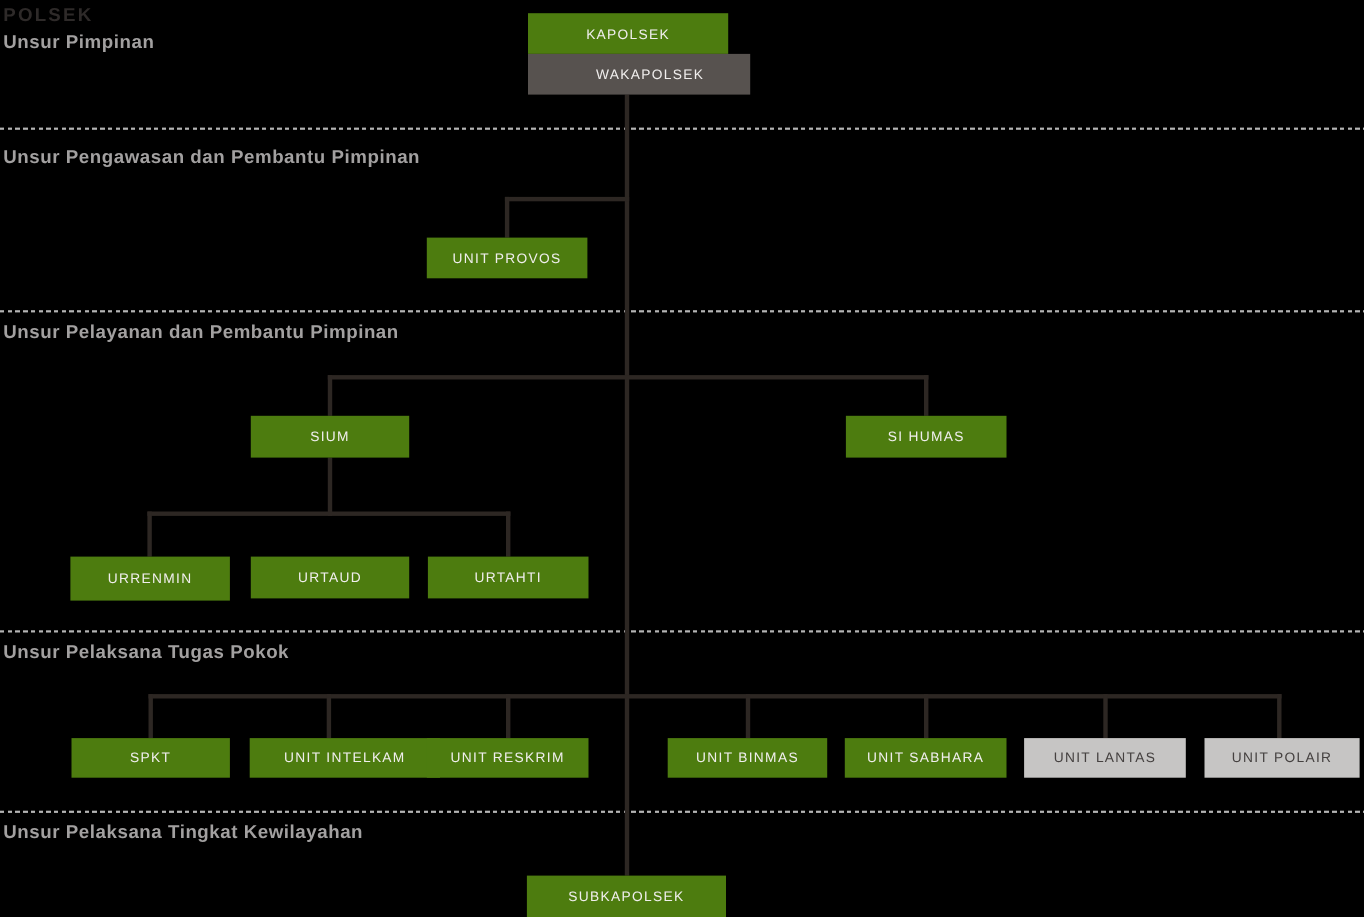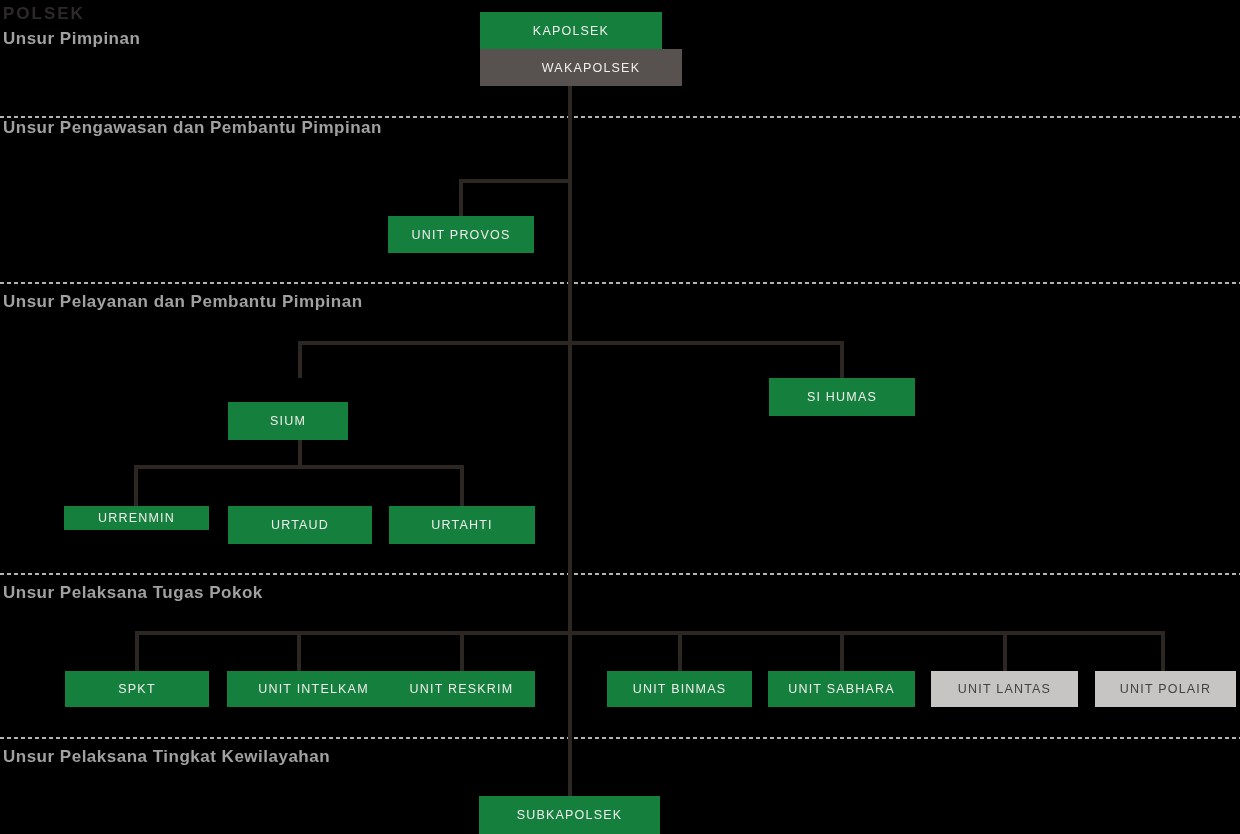--- a/index.html
+++ b/index.html
@@ -29,38 +29,38 @@
   .node{
     position:absolute;
     display:flex;
     align-items:center;
     justify-content:center;
     font-size:12.5px;
     letter-spacing:1.2px;
     white-space:nowrap;
     text-transform:uppercase;
   }
-  .dark{background:#15803d;color:#f0eeed;}
+  .dark{background:#4d7c0f;color:#f0eeed;}
   .mid{background:#57524f;color:#f0eeed;}
   .light{background:#c6c5c4;color:#454140;}
   .line{position:absolute;background:#2d2723;}
   .dots{
     position:absolute;
     left:0;width:1240px;height:2px;
     background:repeating-linear-gradient(90deg,#b4b4b4 0 4px,transparent 4px 7px);
   }
 </style>
 </head>
 <body>
 
 <div id="stage">
 
   <div class="title" style="left:3px;top:4px;">POLSEK</div>
   <div class="hdr" style="left:3px;top:29px;">Unsur Pimpinan</div>
-  <div class="hdr" style="left:3px;top:118px;">Unsur Pengawasan dan Pembantu Pimpinan</div>
+  <div class="hdr" style="left:3px;top:133px;">Unsur Pengawasan dan Pembantu Pimpinan</div>
   <div class="hdr" style="left:3px;top:292px;">Unsur Pelayanan dan Pembantu Pimpinan</div>
   <div class="hdr" style="left:3px;top:583px;">Unsur Pelaksana Tugas Pokok</div>
   <div class="hdr" style="left:3px;top:747px;">Unsur Pelaksana Tingkat Kewilayahan</div>
 
   <div class="dots" style="top:116px;"></div>
   <div class="dots" style="top:282px;"></div>
   <div class="dots" style="top:573px;"></div>
   <div class="dots" style="top:737px;"></div>
 
   <div class="line" style="left:568px;top:86px;width:4px;height:710px;"></div>
@@ -84,23 +84,23 @@
   <div class="line" style="left:678px;top:631px;width:4px;height:40px;"></div>
   <div class="line" style="left:840px;top:631px;width:4px;height:40px;"></div>
   <div class="line" style="left:1003px;top:631px;width:4px;height:40px;"></div>
   <div class="line" style="left:1161px;top:631px;width:4px;height:40px;"></div>
 
   <div class="node dark" style="left:480px;top:12px;width:182px;height:37px;">KAPOLSEK</div>
   <div class="node mid" style="left:480px;top:49px;width:182px;height:37px;padding-left:20px;">WAKAPOLSEK</div>
 
   <div class="node dark" style="left:388px;top:216px;width:146px;height:37px;">UNIT PROVOS</div>
 
-  <div class="node dark" style="left:228px;top:378px;width:120px;height:38px;margin-top:24px;">SIUM</div>
+  <div class="node dark" style="left:228px;top:378px;width:144px;height:38px;">SIUM</div>
   <div class="node dark" style="left:769px;top:378px;width:146px;height:38px;">SI HUMAS</div>
-  <div class="node dark" style="left:64px;top:506px;width:145px;height:24px;">URRENMIN</div>
+  <div class="node dark" style="left:64px;top:506px;width:145px;height:40px;">URRENMIN</div>
   <div class="node dark" style="left:228px;top:506px;width:144px;height:38px;">URTAUD</div>
   <div class="node dark" style="left:389px;top:506px;width:146px;height:38px;">URTAHTI</div>
 
   <div class="node dark" style="left:65px;top:671px;width:144px;height:36px;">SPKT</div>
   <div class="node dark" style="left:227px;top:671px;width:173px;height:36px;">UNIT INTELKAM</div>
   <div class="node dark" style="left:388px;top:671px;width:147px;height:36px;">UNIT RESKRIM</div>
   <div class="node dark" style="left:607px;top:671px;width:145px;height:36px;">UNIT BINMAS</div>
   <div class="node dark" style="left:768px;top:671px;width:147px;height:36px;">UNIT SABHARA</div>
   <div class="node light" style="left:931px;top:671px;width:147px;height:36px;text-align:center;">UNIT LANTAS</div>
   <div class="node light" style="left:1095px;top:671px;width:141px;height:36px;">UNIT POLAIR</div>

